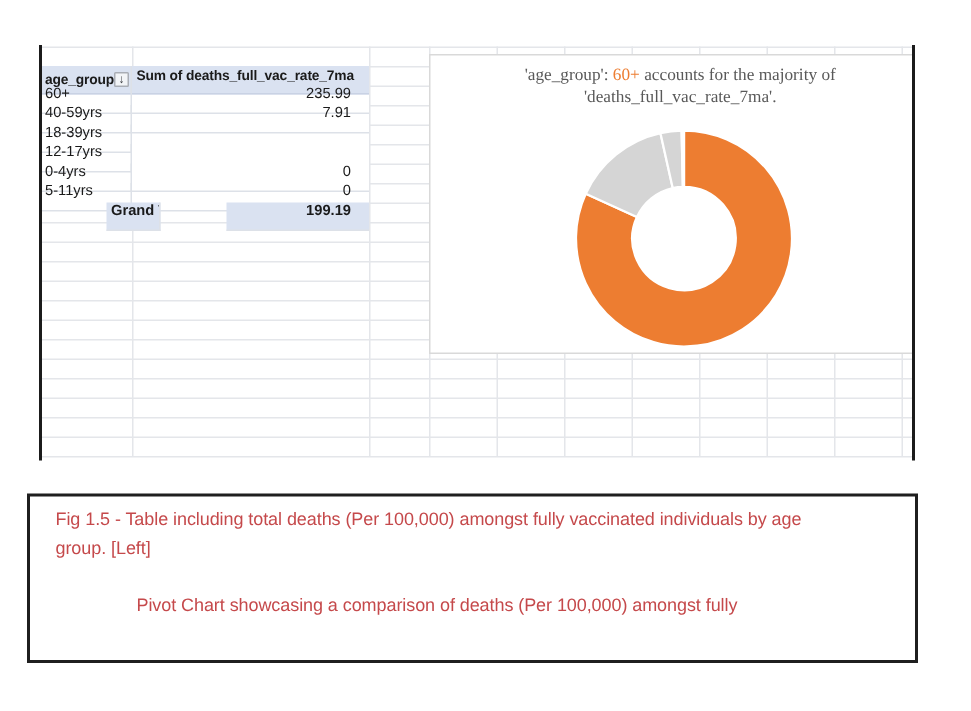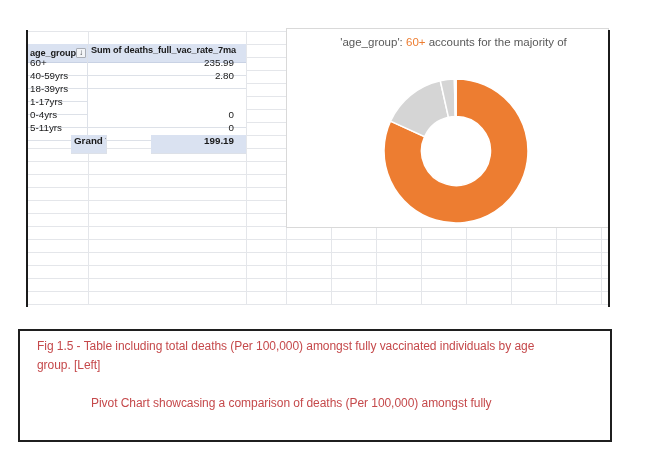--- a/index.html
+++ b/index.html
@@ -19,22 +19,22 @@
   .cell.c0{width:61px;padding-left:3px;border-right:1px solid #dde1e8;}
   .cell.c1{width:158px;text-align:right;padding-right:12px;}
   .thead .cell{background:#dae2f1;font-weight:bold;font-size:9.2px;letter-spacing:-0.1px;border-bottom:1px solid #c9d2e4;}
   .thead .cell.c1{text-align:left;padding-left:3px;}
   .trow.total .cell{background:#dae2f1;font-weight:bold;margin-left:44px;}
   .hcell-inner{display:flex;align-items:center;justify-content:space-between;height:100%;}
   .sortbtn{display:inline-flex;align-items:center;justify-content:center;width:11px;height:10px;
            background:#f2f4f7;border:1px solid #a9adb5;border-radius:1px;box-sizing:border-box;
            font-size:8px;line-height:8px;color:#3c3f44;font-weight:normal;margin-right:1px;}
   
-  .chart{position:absolute;left:286px;top:28px;width:323px;height:200px;background:#ffffff;
-         border:1px solid #d9d9d9;box-sizing:border-box;z-index:2;}
+  .chart{position:absolute;left:286px;top:36px;width:323px;height:200px;background:#ffffff;
+         border:1px solid #d9d9d9;box-sizing:border-box;z-index:2;font-family:Liberation Serif, serif;}
   .chart-title{margin-top:6px;padding-left:12px;text-align:center;font-size:11.5px;line-height:15px;
                color:#595959;}
   .chart-title .hl{color:#ED7D31;}
   .chart-title .tline{display:block;}
   #donut{position:absolute;left:0;top:0;}
   
   .caption-box{position:absolute;left:18px;top:329px;width:594px;height:113px;box-sizing:border-box;
                border:2px solid #1f1f1f;background:#ffffff;padding:6px 8px 0 17px;z-index:2;}
   .cap-line{display:block;white-space:nowrap;font-size:12px;line-height:19px;color:#c5494b;letter-spacing:-0.05px;}
   .cap-line.indent{text-indent:54px;}
@@ -92,46 +92,47 @@
       </div>
       <div class="cell c1">Sum of deaths_full_vac_rate_7ma</div>
     </div>
 
     <div class="trow">
       <div class="cell c0">60+</div>
       <div class="cell c1">235.99</div>
     </div>
     <div class="trow">
       <div class="cell c0">40-59yrs</div>
-      <div class="cell c1">2.80</div>
+      <div class="cell c1">7.91</div>
     </div>
     <div class="trow">
       <div class="cell c0">18-39yrs</div>
     </div>
     <div class="trow">
-      <div class="cell c0">1-17yrs</div>
+      <div class="cell c0">12-17yrs</div>
     </div>
     <div class="trow">
       <div class="cell c0">0-4yrs</div>
       <div class="cell c1">0</div>
     </div>
     <div class="trow">
       <div class="cell c0">5-11yrs</div>
       <div class="cell c1">0</div>
     </div>
 
     <div class="trow total">
       <div class="cell c0">Grand Total</div>
       <div class="cell c1">199.19</div>
     </div>
   </div>
 
   <div class="chart">
     <div class="chart-title">
       <span class="tline"><span>'age_group': </span><span class="hl">60+</span><span> accounts for the majority of</span></span>
+      <span class="tline">'deaths_full_vac_rate_7ma'.</span>
     </div>
     <svg id="donut" width="323" height="200" viewBox="0 0 323 200">
         <path d="M 169.00 50.00 A 72 72 0 1 1 103.49 92.12 L 137.61 107.68 A 34.5 34.5 0 1 0 169.00 87.50 Z" fill="#ED7D31" stroke="#ffffff" stroke-width="1.5"></path>
         <path d="M 103.49 92.12 A 72 72 0 0 1 153.28 51.74 L 161.47 88.33 A 34.5 34.5 0 0 0 137.61 107.68 Z" fill="#D5D5D5" stroke="#ffffff" stroke-width="1.5"></path>
         <path d="M 153.28 51.74 A 72 72 0 0 1 167.39 50.02 L 168.23 87.51 A 34.5 34.5 0 0 0 161.47 88.33 Z" fill="#D5D5D5" stroke="#ffffff" stroke-width="1.5"></path>
         <path d="M 167.39 50.02 A 72 72 0 0 1 168.68 50.00 L 168.85 87.50 A 34.5 34.5 0 0 0 168.23 87.51 Z" fill="#D5D5D5" stroke="#ffffff" stroke-width="1.5"></path>
         <path d="M 168.68 50.00 A 72 72 0 0 1 169.00 50.00 L 169.00 87.50 A 34.5 34.5 0 0 0 168.85 87.50 Z" fill="#D5D5D5" stroke="#ffffff" stroke-width="1.5"></path>
       </svg>
   </div>
 

